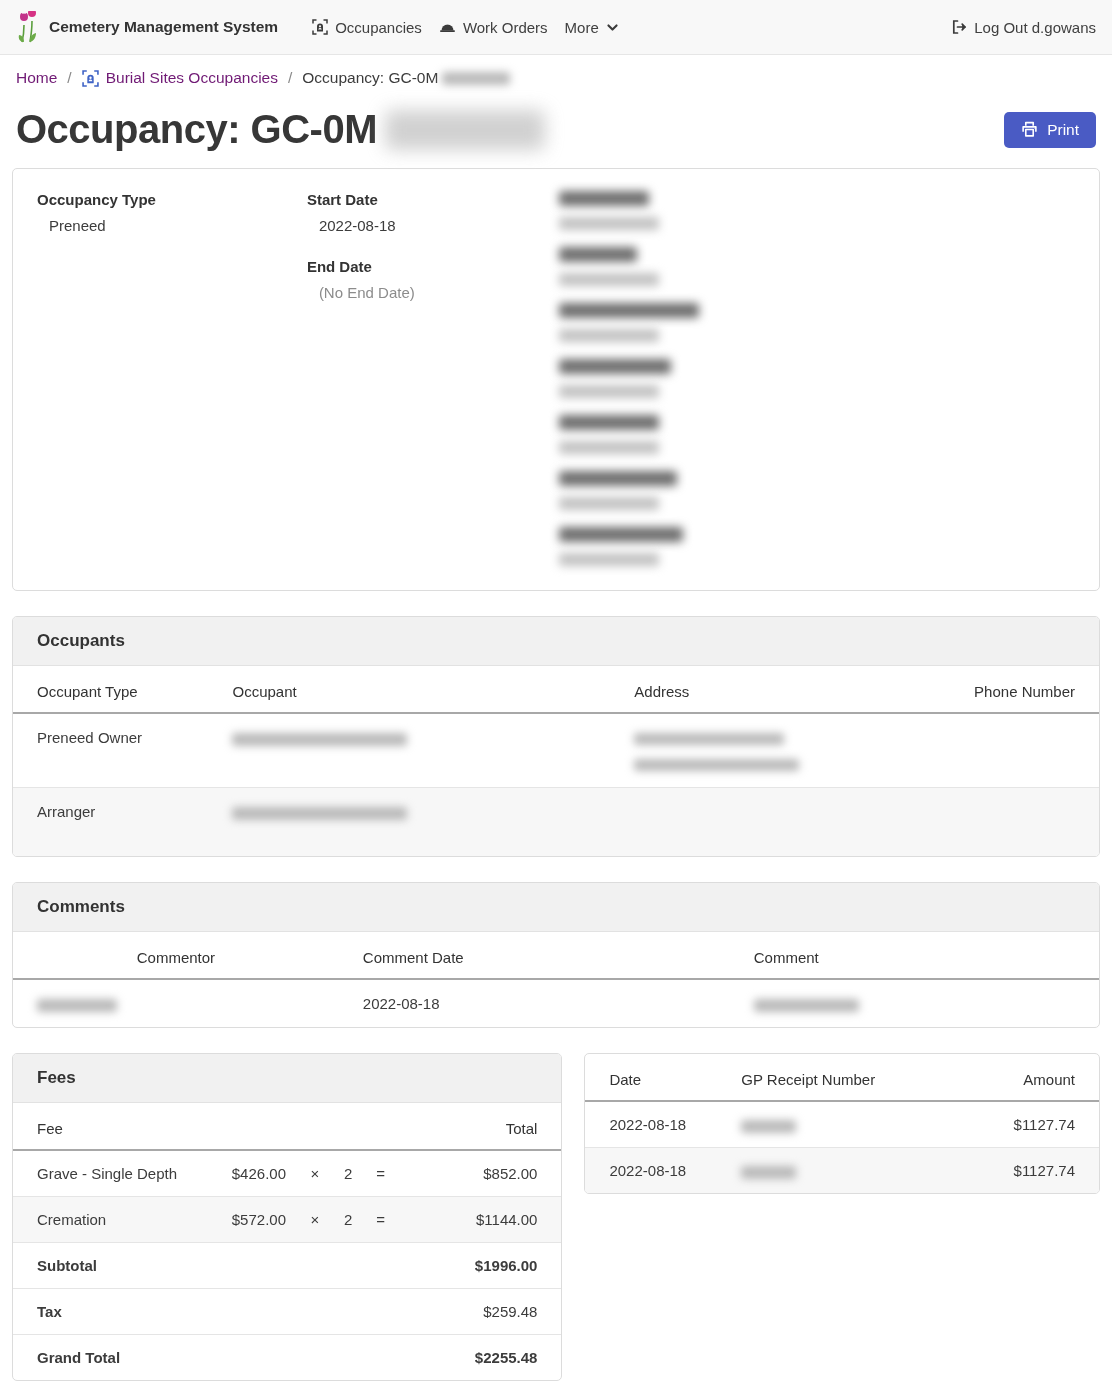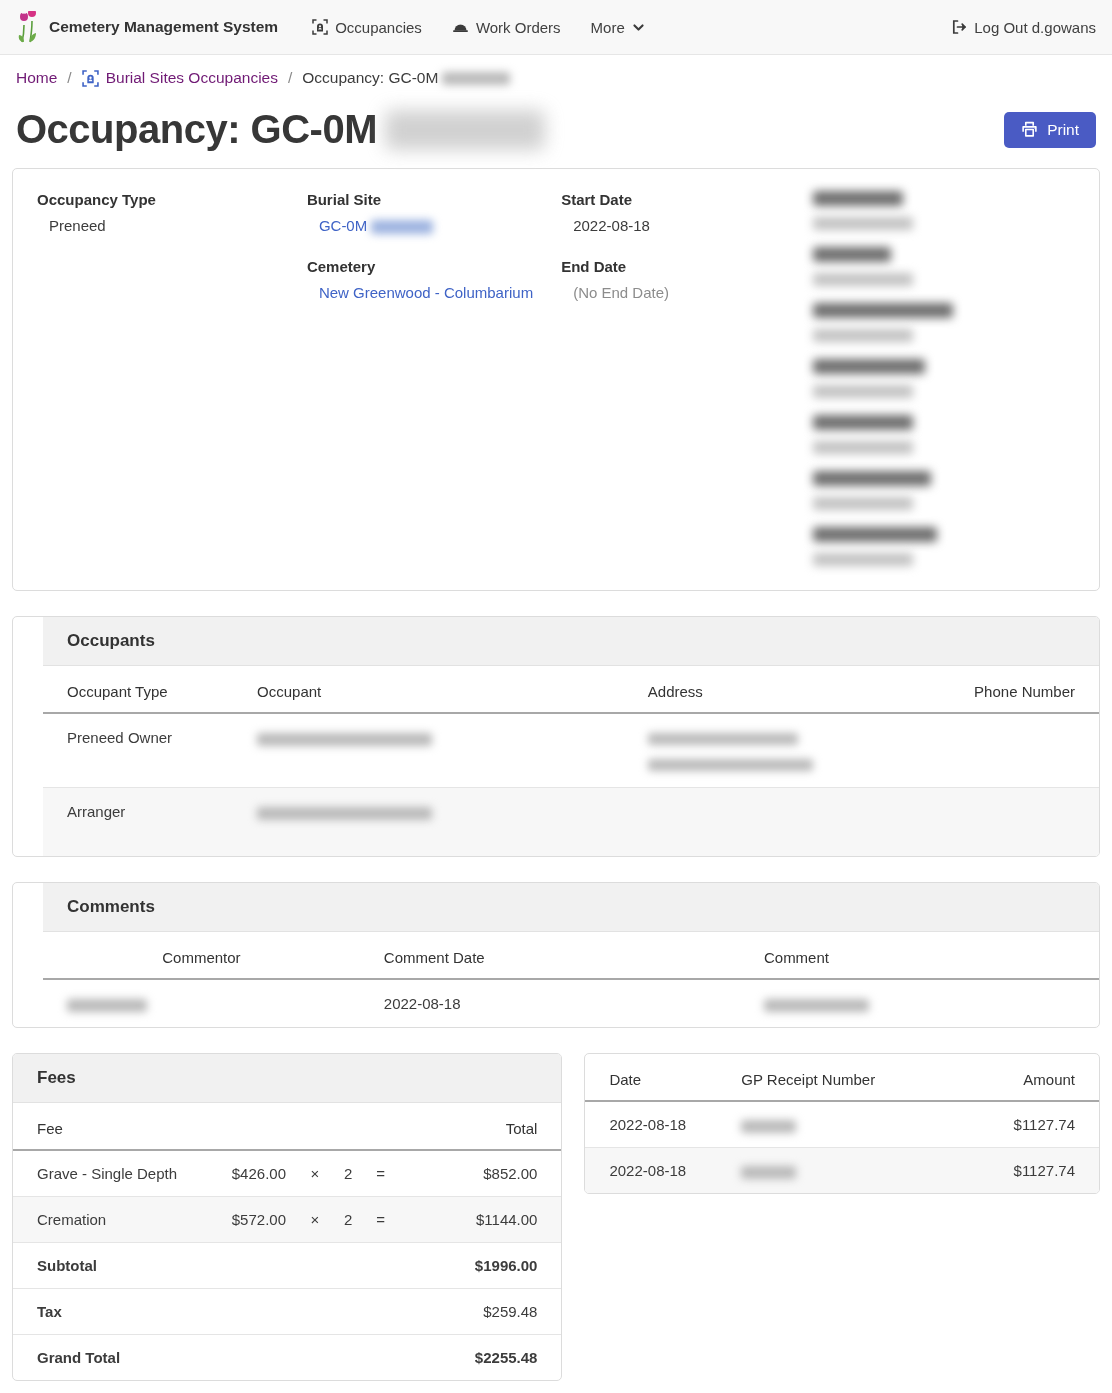--- a/index.html
+++ b/index.html
@@ -11,21 +11,21 @@
     color:#3c3c3c;
   }
   a { text-decoration:none; }
 
   
   .navbar {
     height:55px; background:#f8f8f8; border-bottom:1px solid #e6e6e6;
     display:flex; align-items:center; padding:0 16px;
   }
   .brand { display:flex; align-items:center; gap:9px; color:#333; font-weight:700; font-size:15.5px; margin-right:34px; }
-  .nav-links { display:flex; align-items:center; gap:30px; flex:1; }
+  .nav-links { display:flex; align-items:center; gap:17px; flex:1; }
   .nav-link { display:flex; align-items:center; gap:7px; color:#404040; font-size:15px; cursor:pointer; }
   .nav-link svg { color:#3b3b3b; }
   .nav-right { display:flex; align-items:center; gap:7px; color:#404040; cursor:pointer; }
 
   
   .breadcrumb { display:flex; align-items:center; padding:14px 16px 12px; gap:10px; font-size:15.5px; }
   .breadcrumb a { color:#701a75; display:flex; align-items:center; gap:7px; }
   .crumb-sep { color:#8a8a8a; }
   .crumb-current { color:#3c3c3c; display:flex; align-items:center; gap:4px; }
 
@@ -34,21 +34,21 @@
   h1 { font-size:40px; font-weight:600; color:#373737; letter-spacing:-0.5px; display:flex; align-items:center; }
   .btn-print {
     background:#4a5bc4; color:#fff; border:none; border-radius:5px;
     font-family:"Liberation Sans", sans-serif; font-size:15.5px;
     padding:9px 17px; display:flex; align-items:center; gap:9px; cursor:pointer;
   }
 
   
   .card { border:1px solid #dcdcdc; border-radius:5px; margin:0 12px; background:#fff; overflow:hidden; }
   .card-header { background:#f1f1f1; padding:14px 24px; font-size:17px; font-weight:700; color:#333; border-bottom:1px solid #e2e2e2; }
-  .section { margin-top:25px;padding-left:30px; }
+  .section { margin-top:25px; }
 
   
   .detail-card { display:flex; padding:22px 24px 24px; }
   .dcol { display:flex; flex-direction:column; }
   .dcol1 { width:26%; } .dcol2 { width:24.5%; } .dcol3 { width:24.3%; } .dcol4 { width:25.2%; }
   .field { margin-bottom:24px; }
   .field-label { font-weight:700; color:#333; margin-bottom:9px; }
   .field-value { color:#3c3c3c;margin-left:12px; }
   .field-value a { color:#3f63c6; }
   .muted { color:#8c8c8c; }
@@ -183,37 +183,20 @@
   </button>
 </div>
 
 <div class="card detail-card">
   <div class="dcol dcol1">
     <div class="field">
       <div class="field-label">Occupancy Type</div>
       <div class="field-value">Preneed</div>
     </div>
   </div>
-  <div class="dcol dcol2">
-    <div class="field">
-      <div class="field-label">Burial Site</div>
-      <div class="field-value">
-        <a href="#">
-          <span>GC-0M</span>
-          <span class="r r-blue" style="width:62px;height:14px;"></span>
-        </a>
-      </div>
-    </div>
-    <div class="field">
-      <div class="field-label">Cemetery</div>
-      <div class="field-value">
-        <a href="#">New Greenwood - Columbarium</a>
-      </div>
-    </div>
-  </div>
   <div class="dcol dcol3">
     <div class="field">
       <div class="field-label">Start Date</div>
       <div class="field-value">2022-08-18</div>
     </div>
     <div class="field">
       <div class="field-label">End Date</div>
       <div class="field-value muted">(No End Date)</div>
     </div>
   </div>

